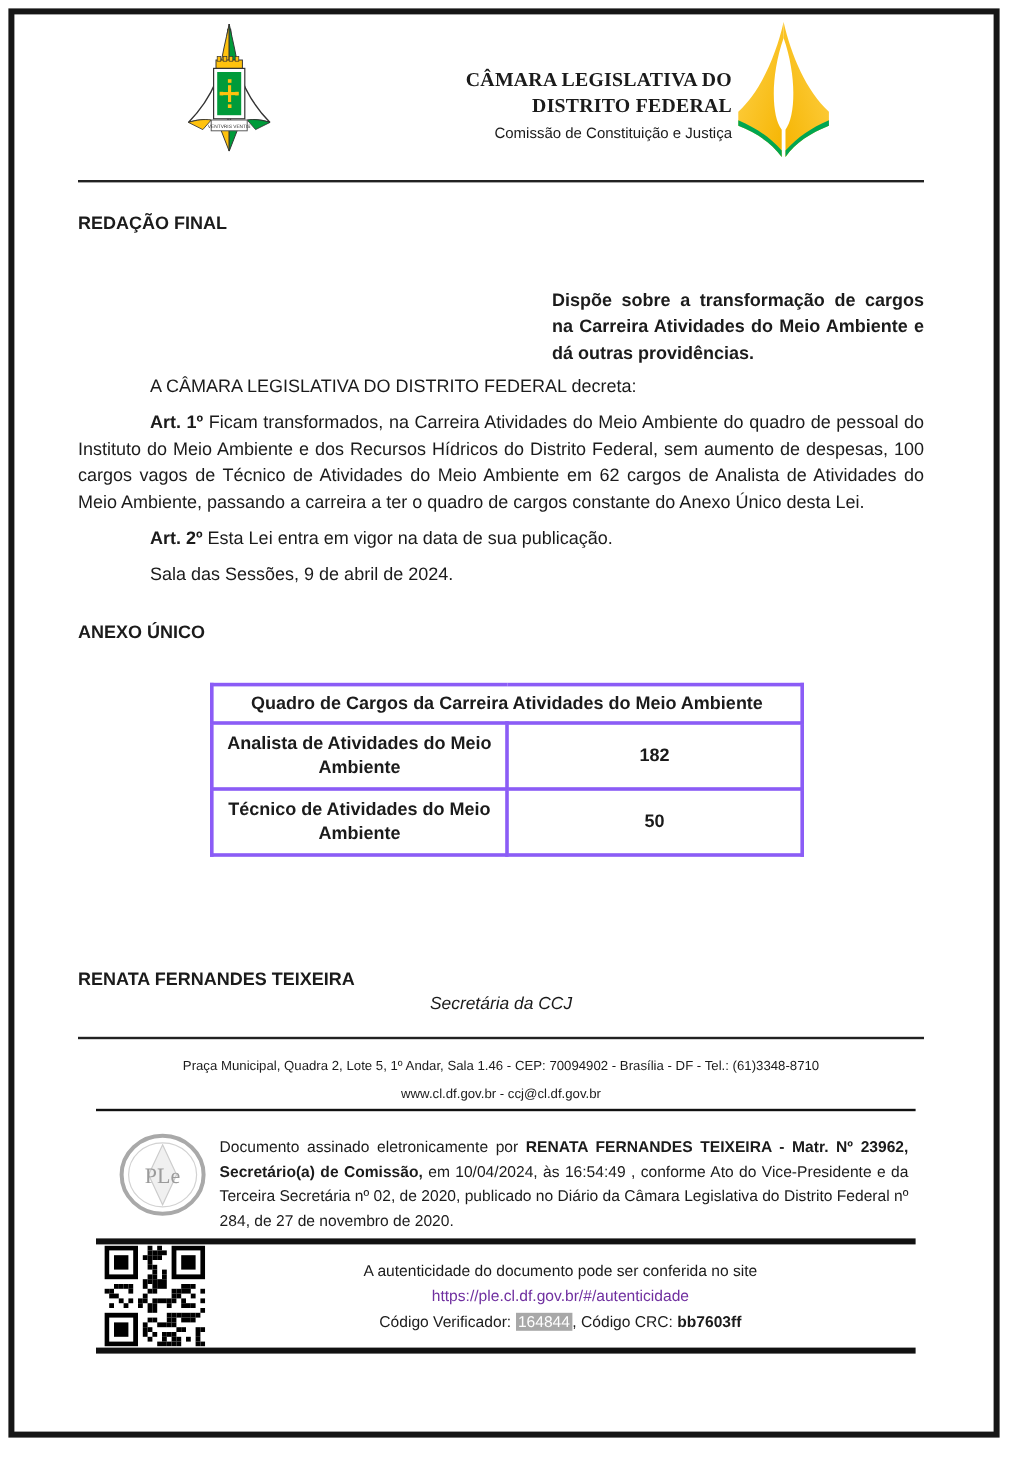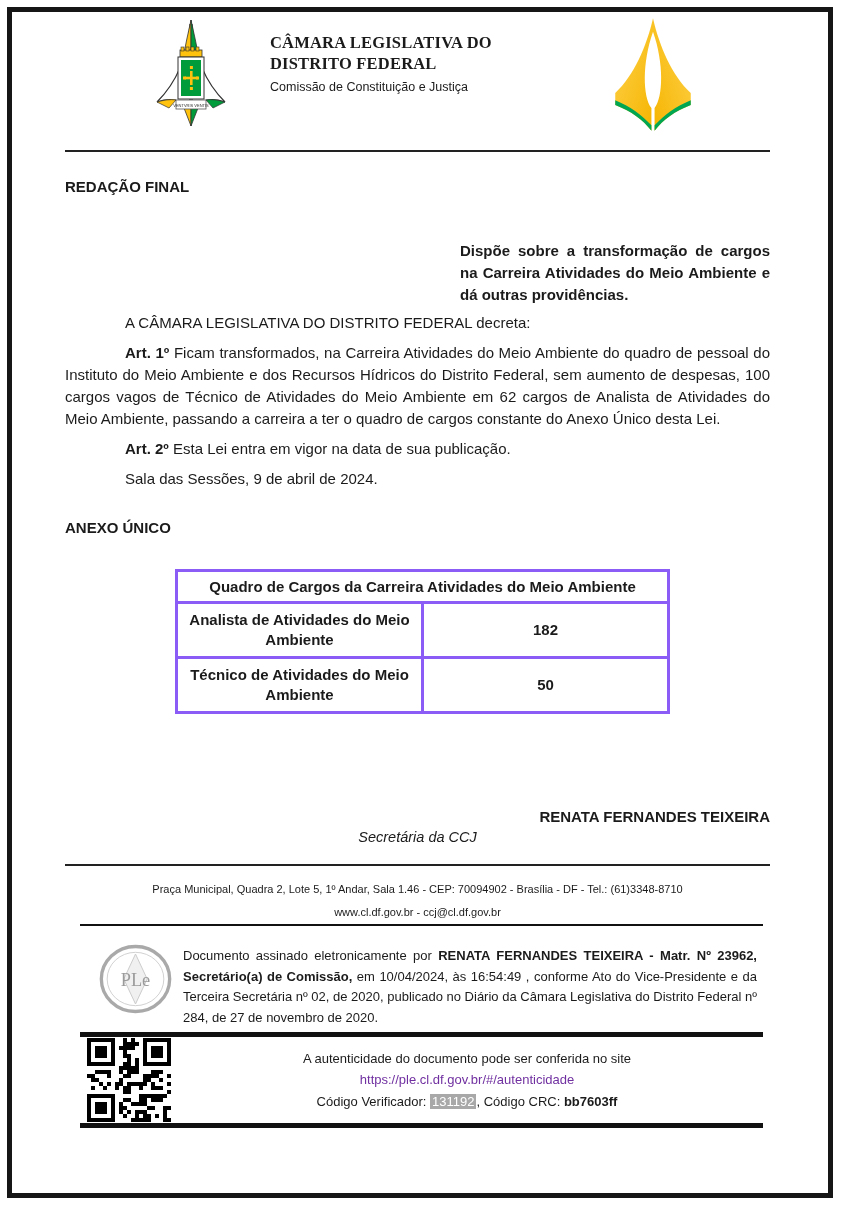--- a/index.html
+++ b/index.html
@@ -3,21 +3,21 @@
 <meta charset="utf-8">
 <style>
   html,body{margin:0;padding:0;background:#ffffff;}
   .canvas{position:relative;width:857px;height:1216px;background:#ffffff;overflow:hidden;
           font-family:"Liberation Sans","DejaVu Sans",sans-serif;color:#1b1b1b;}
   .sheet{position:absolute;left:7px;top:7px;width:826px;height:1191px;box-sizing:border-box;
          border:5px solid #161616;background:#fff;padding:0 58px 0 53px;}
   
   .header{position:relative;height:138px;}
   .arms{position:absolute;left:88px;top:8px;width:76px;height:106px;}
-  .header-text{position:absolute;left:205px;top:20px;width:340px;text-align:left;}
+  .header-text{position:absolute;left:205px;top:44px;width:340px;text-align:right;}
   .org{font-family:"Liberation Serif","DejaVu Serif",serif;font-weight:bold;font-size:16.5px;
        line-height:21px;letter-spacing:.2px;}
   .committee{font-size:12.5px;margin-top:6px;}
   .cldf-logo{position:absolute;left:528px;top:4px;width:120px;height:118px;}
   .rule{border-top:2px solid #222;height:0;}
   
   .doc-title{margin-top:26px;text-align:center;font-weight:bold;font-size:15px;line-height:18px;}
   .doc-subtitle{margin-top:26px;text-align:left;font-weight:bold;font-size:15px;line-height:18px;}
   .ementa{width:310px;margin:44px 0 0 auto;font-weight:bold;font-size:15px;line-height:22px;
           text-align:justify;}
@@ -27,21 +27,21 @@
   .indent{text-indent:60px;}
   .place-date{margin-top:27px;text-align:left;}
   .annex-title{margin-top:27px;text-align:left;font-weight:bold;font-size:15px;line-height:22px;}
   
   .annex-table{margin:30px 0 0 110px;width:495px;border-collapse:collapse;table-layout:fixed;}
   .annex-table th,.annex-table td{border:3px solid #8b5cf6;font-weight:bold;font-size:15px;
       text-align:center;vertical-align:middle;padding:2px 4px;line-height:20px;}
   .annex-table th{height:25px;}
   .annex-table td{height:48px;}
   
-  .sig-name{margin-top:94px;text-align:right;font-weight:bold;font-size:15px;line-height:18px;}
+  .sig-name{margin-top:94px;text-align:left;font-weight:bold;font-size:15px;line-height:18px;}
   .sig-role{margin-top:2px;text-align:center;font-style:italic;font-size:14.5px;line-height:18px;}
   .rule2{margin-top:18px;}
   .addr{margin-top:16px;text-align:center;font-size:11px;line-height:14px;}
   .addr + .addr{margin-top:9px;}
   
   .esign{margin:5px 0 0 15px;width:683px;border-top:2px solid #111;}
   .esign-row1{display:flex;align-items:center;min-height:92px;}
   .ple-seal{width:75px;height:70px;margin:4px 10px 4px 18px;flex:none;}
   .esign-text{flex:1;margin:0;padding:20px 6px 4px 0;font-size:13px;line-height:20.5px;
               text-align:justify;}
@@ -290,19 +290,19 @@
               <rect x="56" y="0" width="28" height="28" fill="#000"></rect>
               <rect x="60" y="4" width="20" height="20" fill="#fff"></rect>
               <rect x="64" y="8" width="12" height="12" fill="#000"></rect>
               <rect x="0" y="56" width="28" height="28" fill="#000"></rect>
               <rect x="4" y="60" width="20" height="20" fill="#fff"></rect>
               <rect x="8" y="64" width="12" height="12" fill="#000"></rect>
             </svg></div>
         <div class="verify">
           <div>A autenticidade do documento pode ser conferida no site</div>
           <a class="link" id="auth-link" style="color: rgb(112, 48, 160);">https://ple.cl.df.gov.br/#/autenticidade</a>
-          <div><span>Código Verificador: </span><span class="hl" id="hl-code" style="background: rgb(168, 168, 168);">131192</span><span>, Código CRC: </span><b>bb7603ff</b></div>
+          <div><span>Código Verificador: </span><span class="hl" id="hl-code" style="background: rgb(168, 168, 168);">164844</span><span>, Código CRC: </span><b>bb7603ff</b></div>
         </div>
       </div>
     </div>
 
   </div>
 </div>
 
 </body></html>

